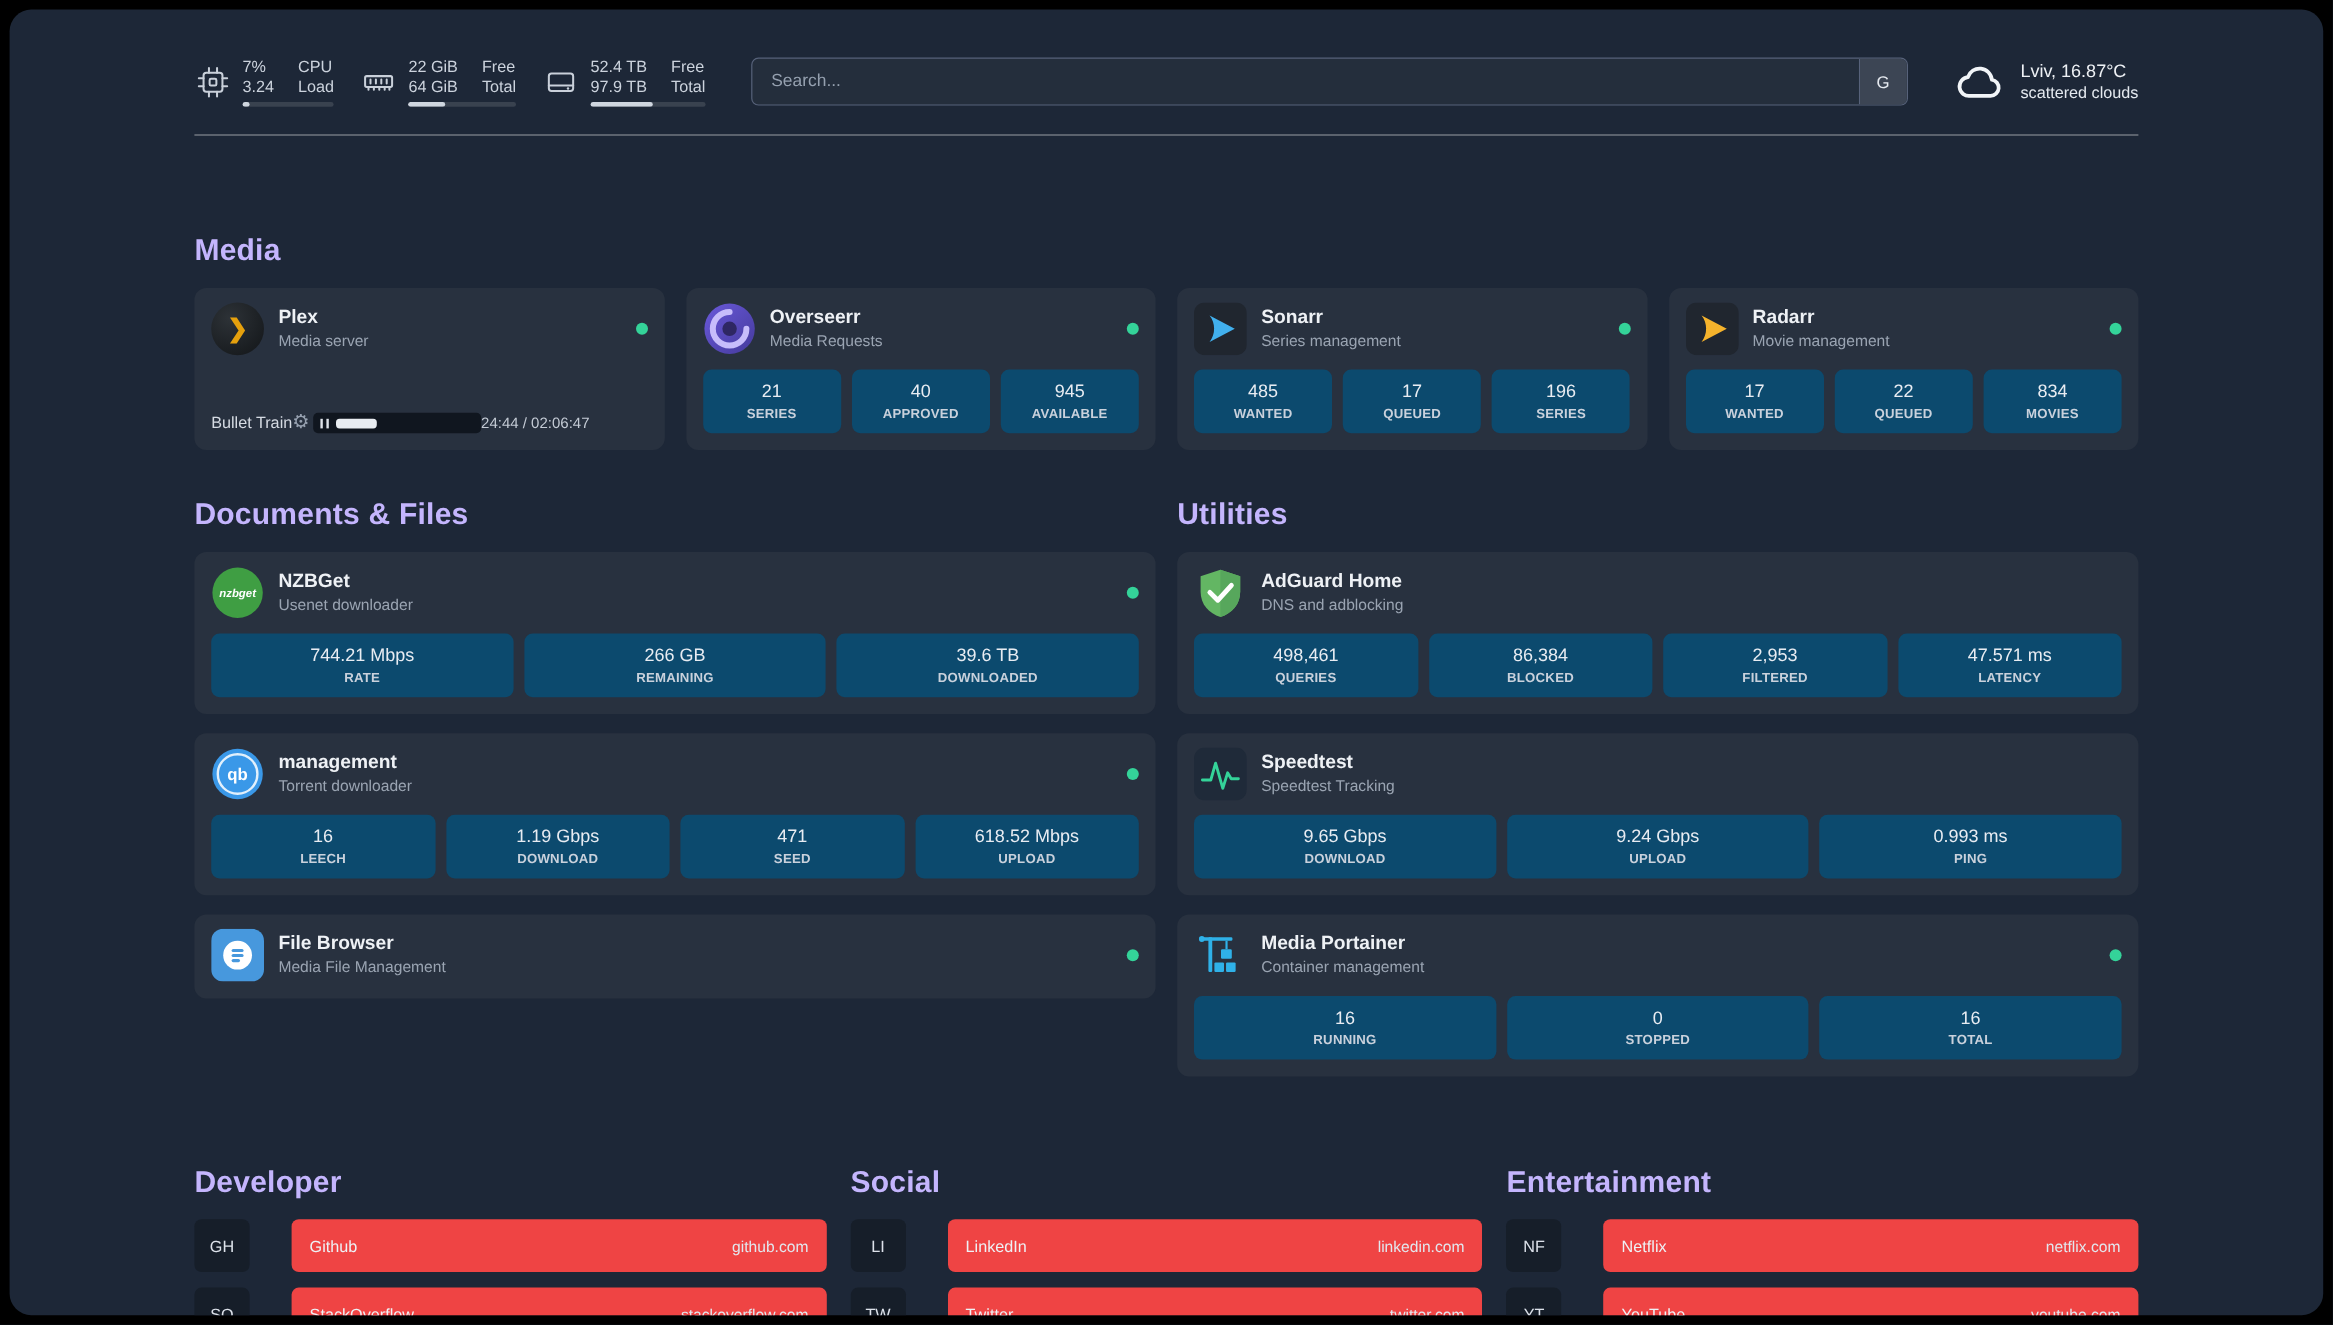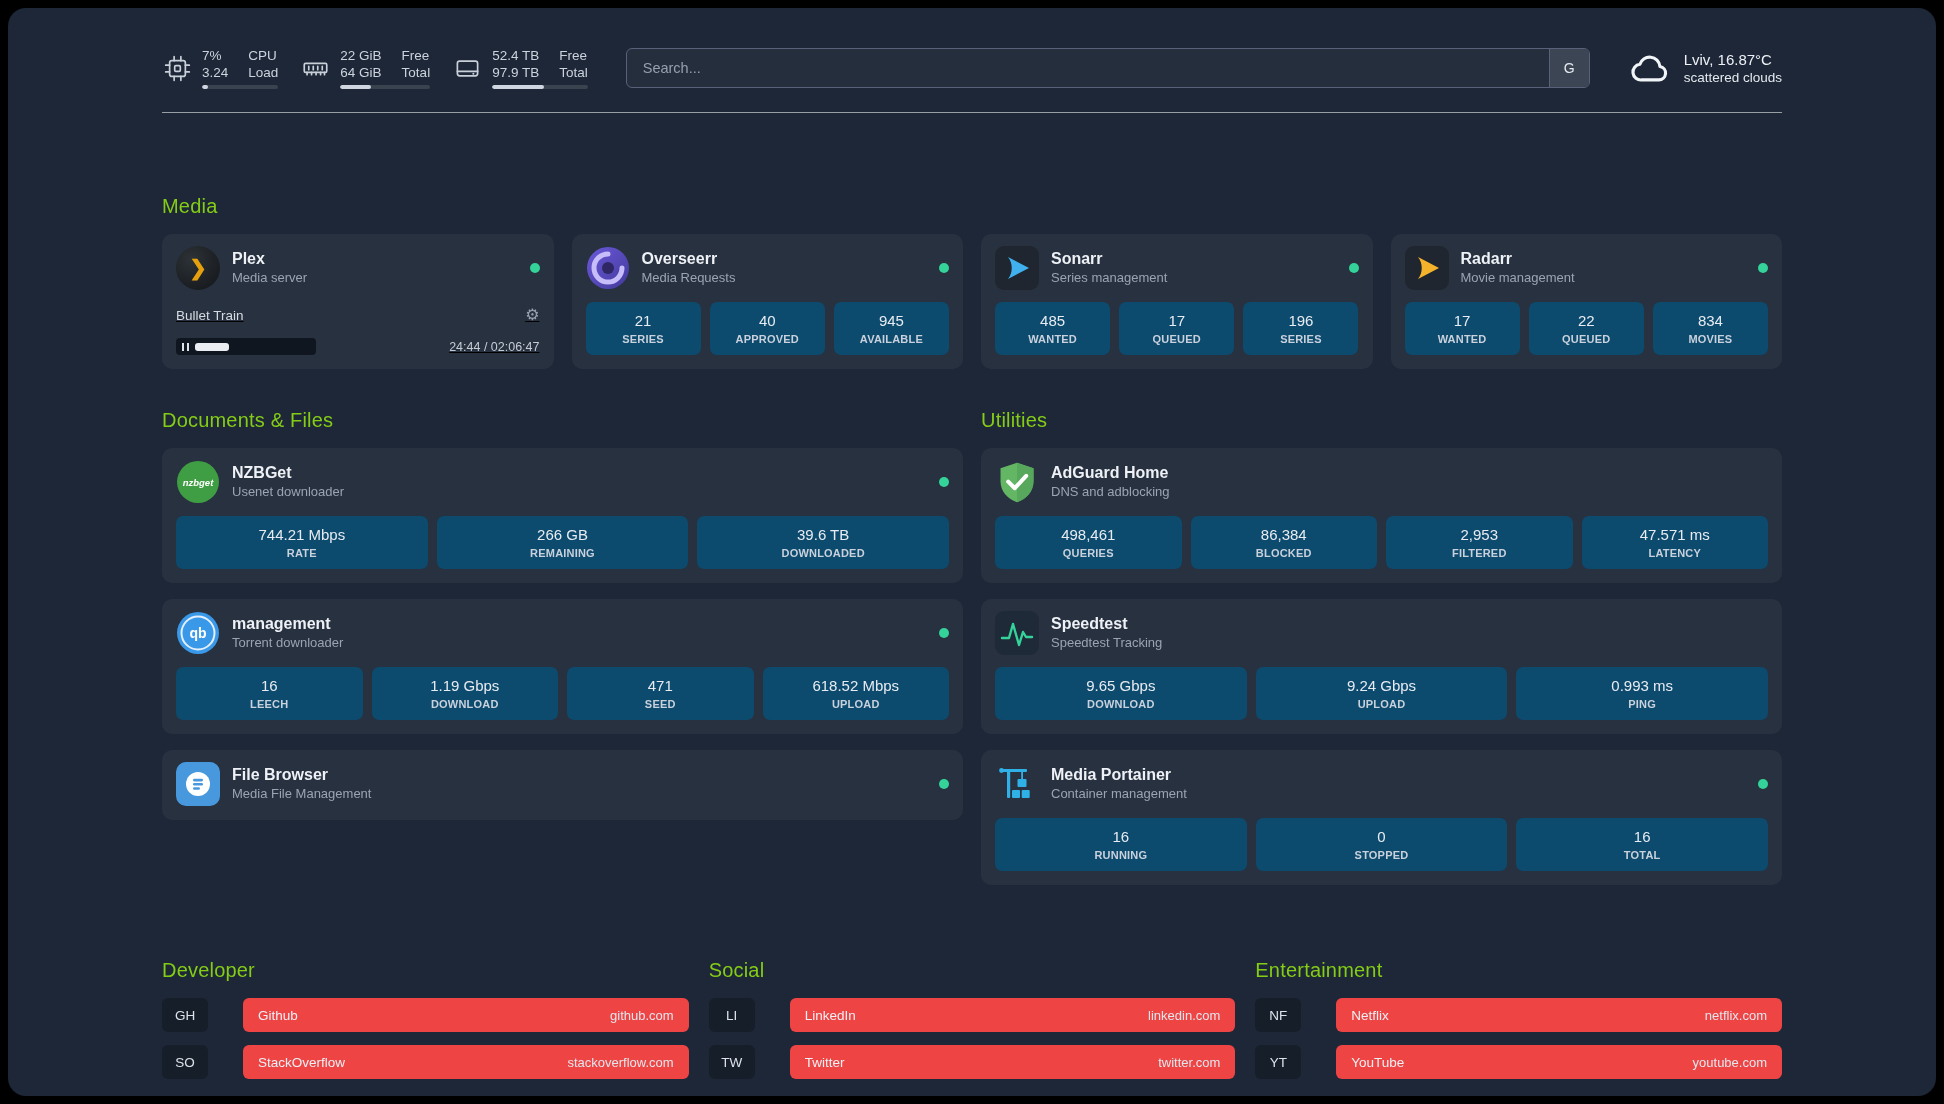--- a/index.html
+++ b/index.html
@@ -39,21 +39,21 @@
   }
 
   .weather{display:flex;align-items:center;gap:12px;color:#eef1f5;flex:0 0 auto;}
   .weather-icon svg{width:44px;height:44px;display:block;}
   .weather-loc{font-size:15px;line-height:19px;}
   .weather-cond{font-size:13.5px;line-height:18px;color:#e4e9ef;}
 
   .divider{border:none;border-top:1.5px solid rgba(255,255,255,.55);margin:22px 0 0;}
 
   
-  .section-title{font-size:20px;font-weight:400;color:#84cc16;margin:0 0 16px;letter-spacing:.2px;}
+  .section-title{font-size:25px;font-weight:700;color:#c4b5fd;margin:0 0 16px;letter-spacing:.2px;}
   .media-section{margin-top:82px;}
   .grid-4{display:grid;grid-template-columns:repeat(4,1fr);gap:18px;align-items:stretch;}
   .two-col{display:grid;grid-template-columns:1fr 1fr;gap:18px;margin-top:40px;align-items:start;}
   .stack{display:flex;flex-direction:column;gap:16px;}
 
   
   .card{
     background:#28313f;border-radius:10px;padding:12px 14px 14px;
     display:flex;flex-direction:column;gap:12px;box-sizing:border-box;min-height:62px;
   }
@@ -68,34 +68,34 @@
   .tiles{display:grid;gap:9px;margin-top:auto;}
   .tiles-3{grid-template-columns:repeat(3,1fr);}
   .tiles-4{grid-template-columns:repeat(4,1fr);}
   .tile{background:#0c4a6e;border-radius:7px;text-align:center;padding:9px 4px 8px;}
   .tile-value{font-size:15px;color:#e8ecf2;line-height:19px;}
   .tile-label{font-size:11px;font-weight:700;color:#c9d1dc;line-height:15px;margin-top:2px;letter-spacing:.2px;}
 
   
   .plex-glyph{color:#e5a00d;font-weight:700;font-size:21px;}
   .icon-circle-dark{background:radial-gradient(circle at 35% 30%, #2d3237, #121518);border-radius:50%;}
-  .plex-body{display:flex;flex-direction:column;gap:15px;margin-top:auto;text-decoration:underline;}
+  .plex-body{display:flex;flex-direction:row;gap:3px;margin-top:auto;}
   .player-row{display:flex;align-items:center;justify-content:space-between;font-size:13.5px;color:#d6dbe3;}
   .gear{color:#96a0af;font-size:16px;cursor:pointer;line-height:1;}
   .player-ctrl{display:flex;align-items:center;}
   .player-pill{width:140px;height:17px;background:#10161f;border-radius:4px;display:flex;align-items:center;padding:0 6px;gap:6px;box-sizing:border-box;}
   .pause{display:flex;gap:2.5px;cursor:pointer;}
   .pause span{width:2.2px;height:8px;background:#dfe4ea;display:block;}
   .player-track{flex:1;height:8px;cursor:pointer;}
   .player-fill{height:8px;background:#e9edf2;border-radius:3px;width:0;}
   .player-time{margin-left:auto;font-size:12.5px;color:#c4cbd5;}
 
   
   .bookmarks{margin-top:74px;display:grid;grid-template-columns:repeat(3,1fr);gap:20px;align-items:start;padding-bottom:40px;}
-  .bm-row{display:flex;gap:6px;margin-bottom:13px;height:34px;cursor:pointer;}
+  .bm-row{display:flex;gap:6px;margin-bottom:13px;height:44px;cursor:pointer;}
   .bm-abbr{width:46px;flex:0 0 auto;background:#161e29;border-radius:6px;display:flex;align-items:center;justify-content:center;font-size:13.5px;color:#dde2ea;}
   .bm-pill{flex:1;background:#ef4444;border-radius:6px;display:flex;align-items:center;justify-content:space-between;padding:0 15px;margin-left:29px;}
   .bm-name{font-size:13.5px;color:#eef1f5;}
   .bm-url{font-size:13px;color:#e2e7ee;}
 </style>
 </head>
 <body>
 
 <div class="app">
   <div class="container">

